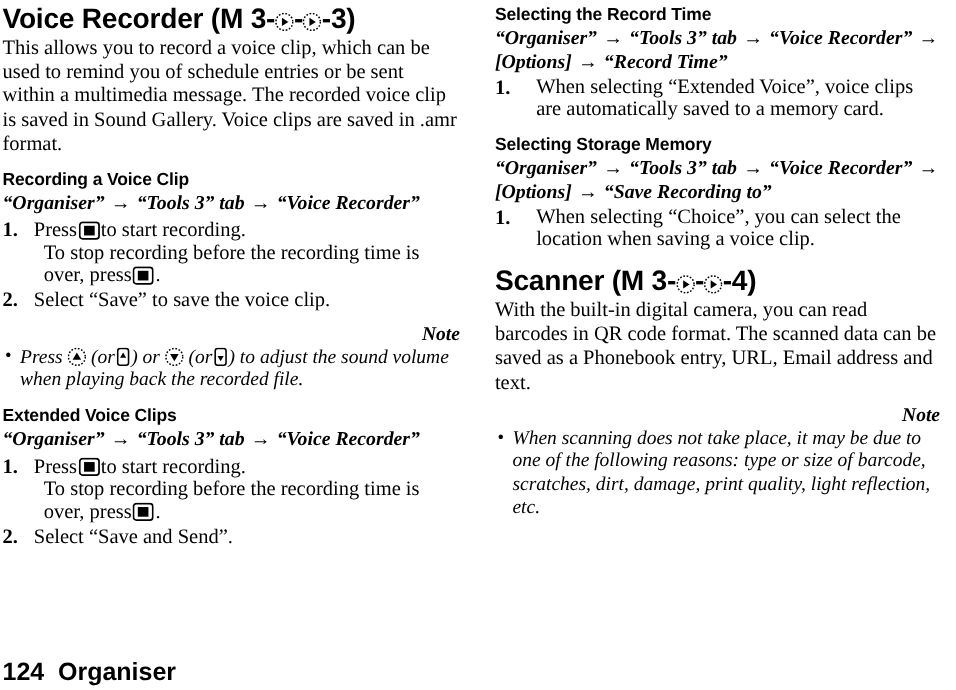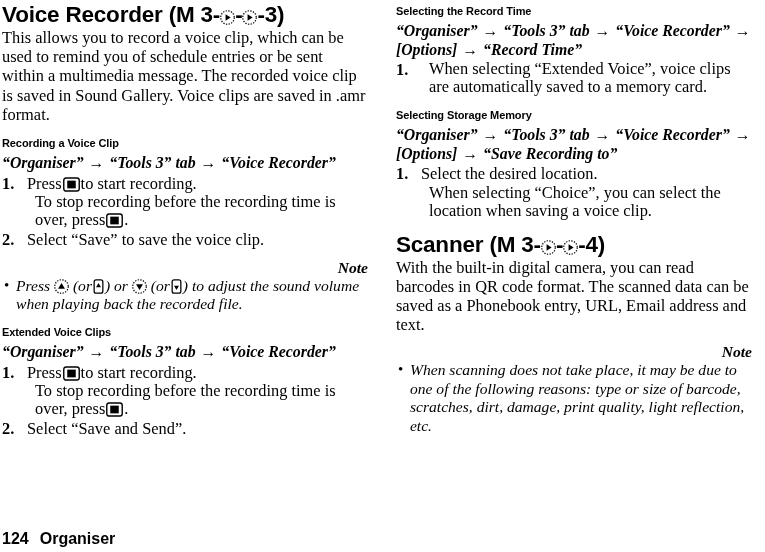--- a/index.html
+++ b/index.html
@@ -47,21 +47,21 @@
     font-weight: bold;
     font-size: 22.5px;
     line-height: 25px;
     margin: 0 0 1px 0;
     letter-spacing: -0.2px;
     white-space: nowrap;
   }
   h2.section {
     font-family: "Liberation Sans", "DejaVu Sans", sans-serif;
     font-weight: bold;
-    font-size: 11px;
+    font-size: 14px;
     line-height: 19px;
     margin: 10px 0 1px 0;
     letter-spacing: -0.1px;
   }
   .path {
     font-family: "Liberation Serif", "DejaVu Serif", serif;
     font-weight: bold;
     font-style: italic;
     font-size: 15.8px;
     line-height: 18.5px;
@@ -163,21 +163,21 @@
     padding: 0 1px;
   }
 
   
   .footer {
     position: absolute;
     left: 2px;
     bottom: 5px;
     font-family: "Liberation Sans", "DejaVu Sans", sans-serif;
     font-weight: bold;
-    font-size: 16px;
+    font-size: 20px;
     line-height: 17px;
     white-space: nowrap;
   }
   .footer .pg {
     margin-right: 11px;
   }
 </style>
 </head>
 <body>
 
@@ -310,21 +310,20 @@
         <span>“Voice Recorder”</span>
         <span class="arrow">→</span>
         <span>[Options]</span>
         <span class="arrow">→</span>
         <span>“Save Recording to”</span>
       </p>
 
       <ol class="steps">
         <li>
           <span class="step-num">1.</span>
-          <span class="step-text">Select the desired location.</span>
           <span class="step-sub">When selecting “Choice”, you can select the location when saving a voice clip.</span>
         </li>
       </ol>
 
       <h1 class="chapter" style="margin-top:12px">
         <span>Scanner</span>
         <span>(M 3-</span><svg class="key nav-circle" viewBox="0 0 20 20">
             <circle cx="10" cy="10" r="9" fill="none" stroke="#000" stroke-width="1.6" stroke-dasharray="1.8 1.8"></circle>
             <path d="M7.4 5.6 L14.2 10 L7.4 14.4 Z" fill="#000"></path>
           </svg><span>-</span><svg class="key nav-circle" viewBox="0 0 20 20">

